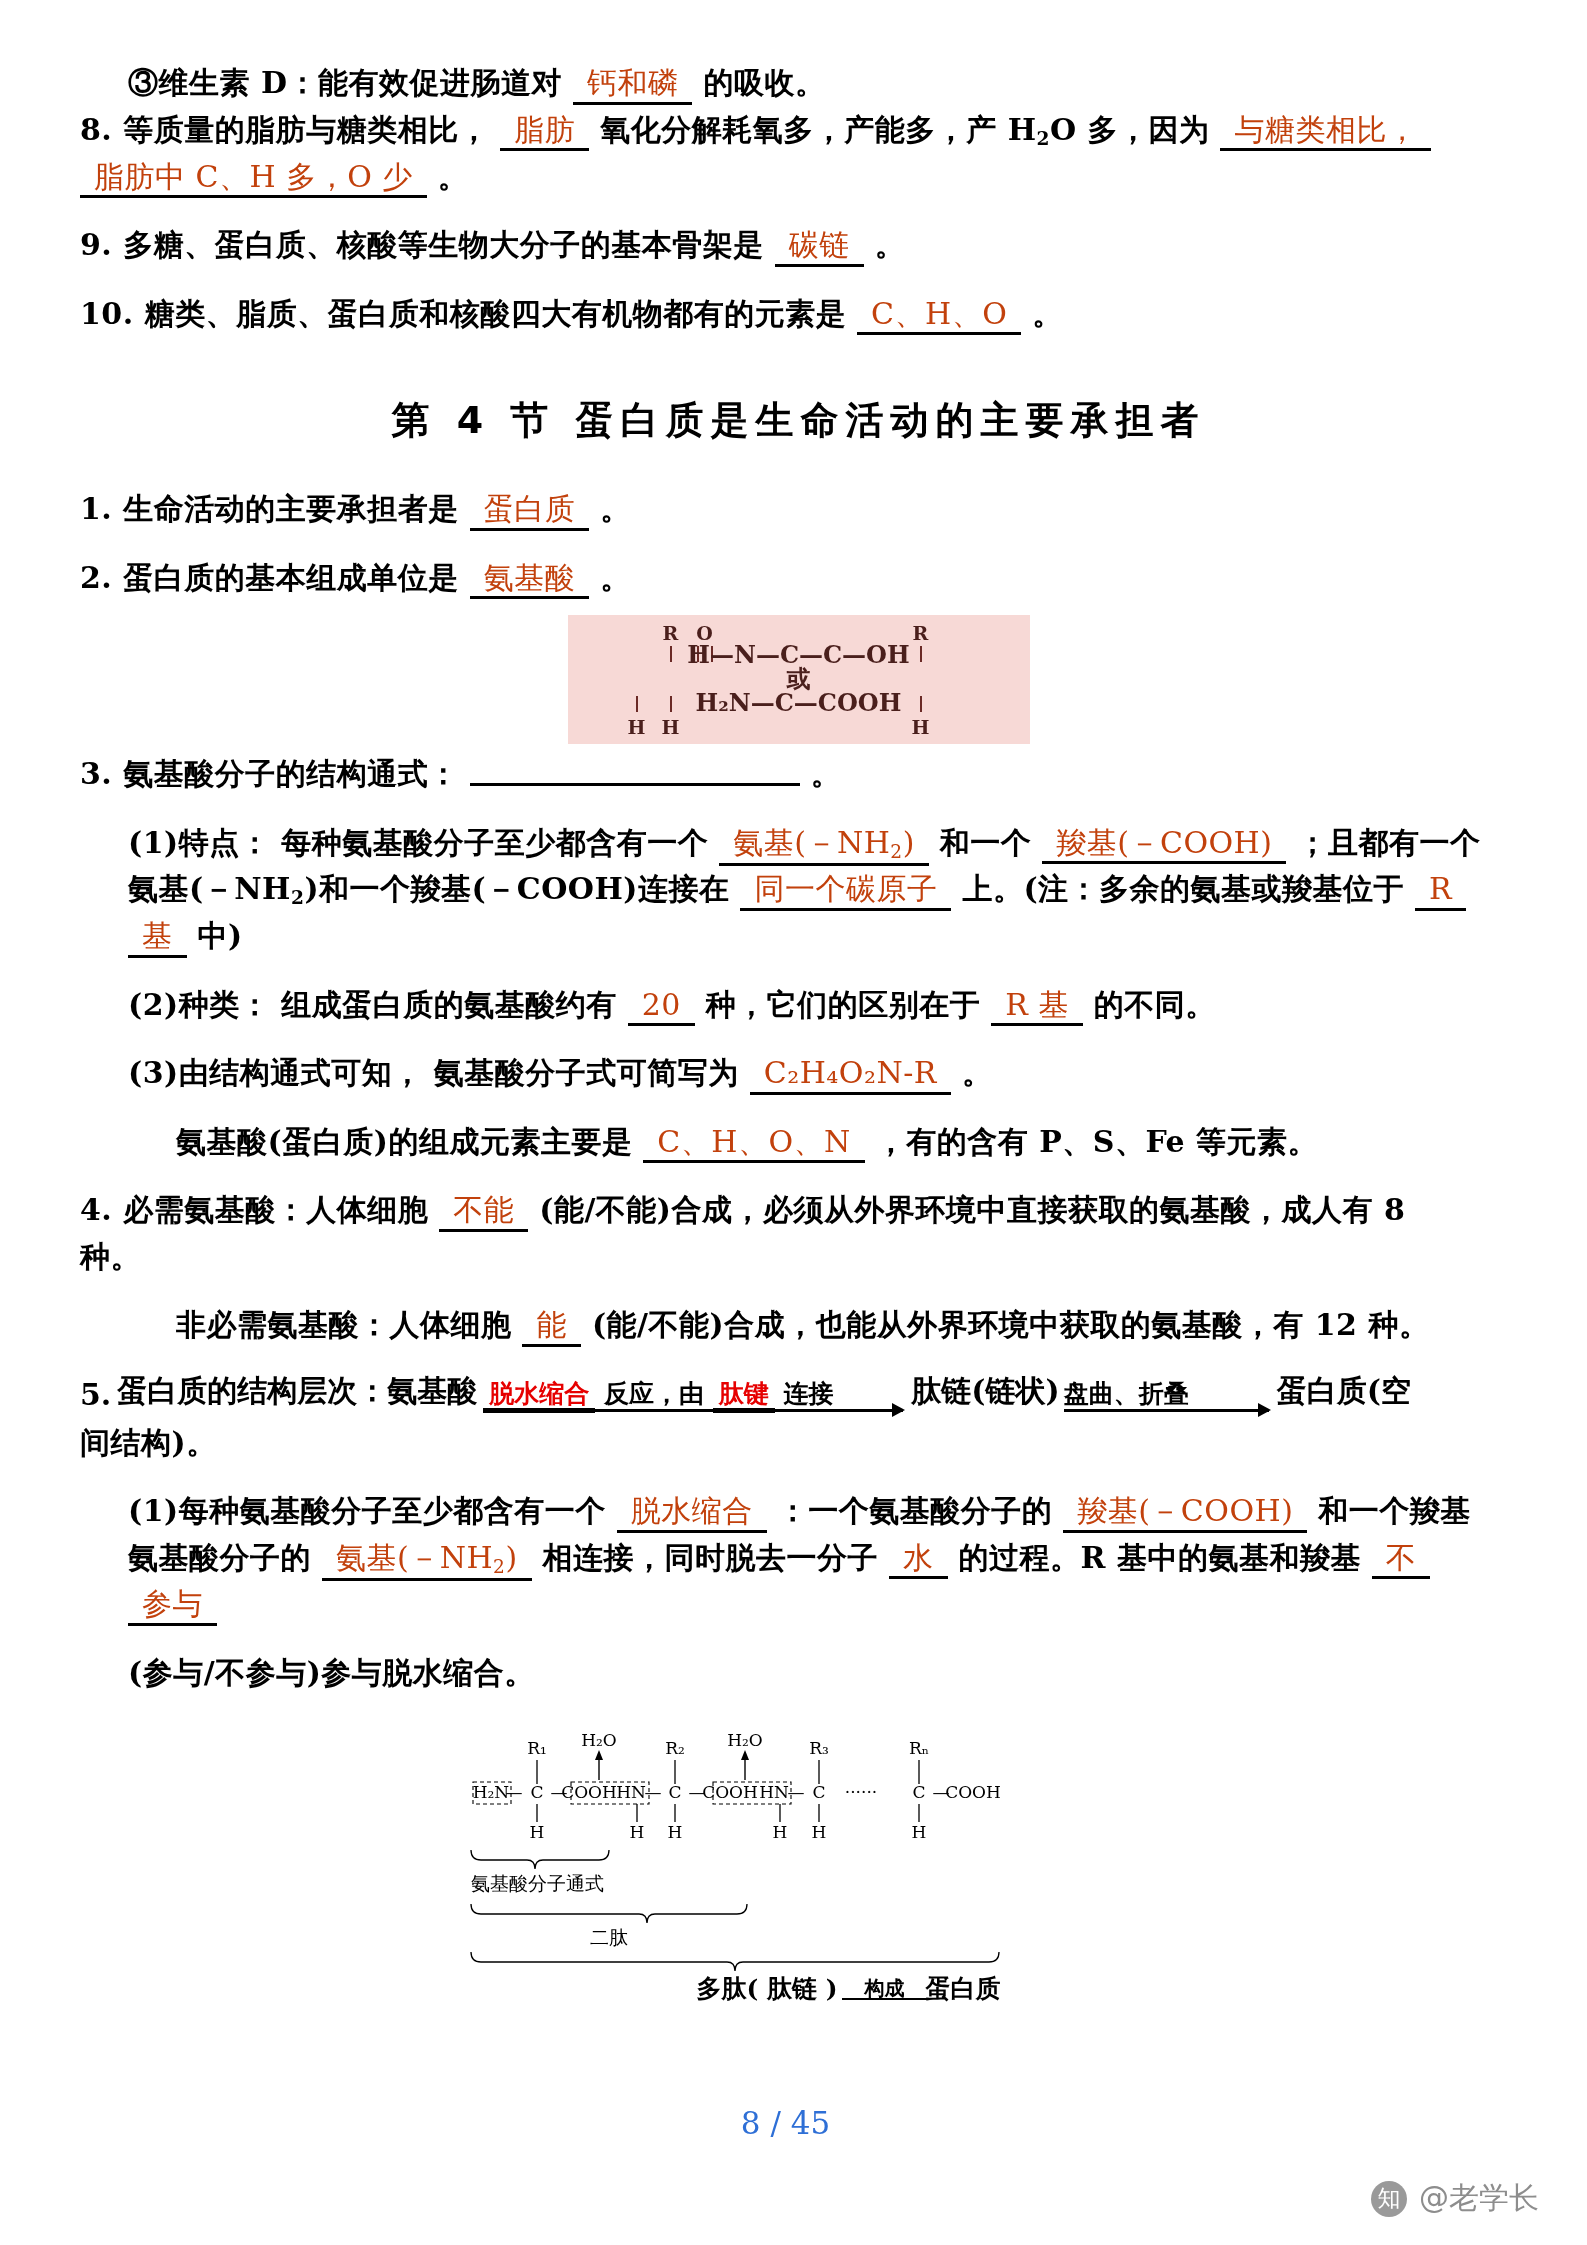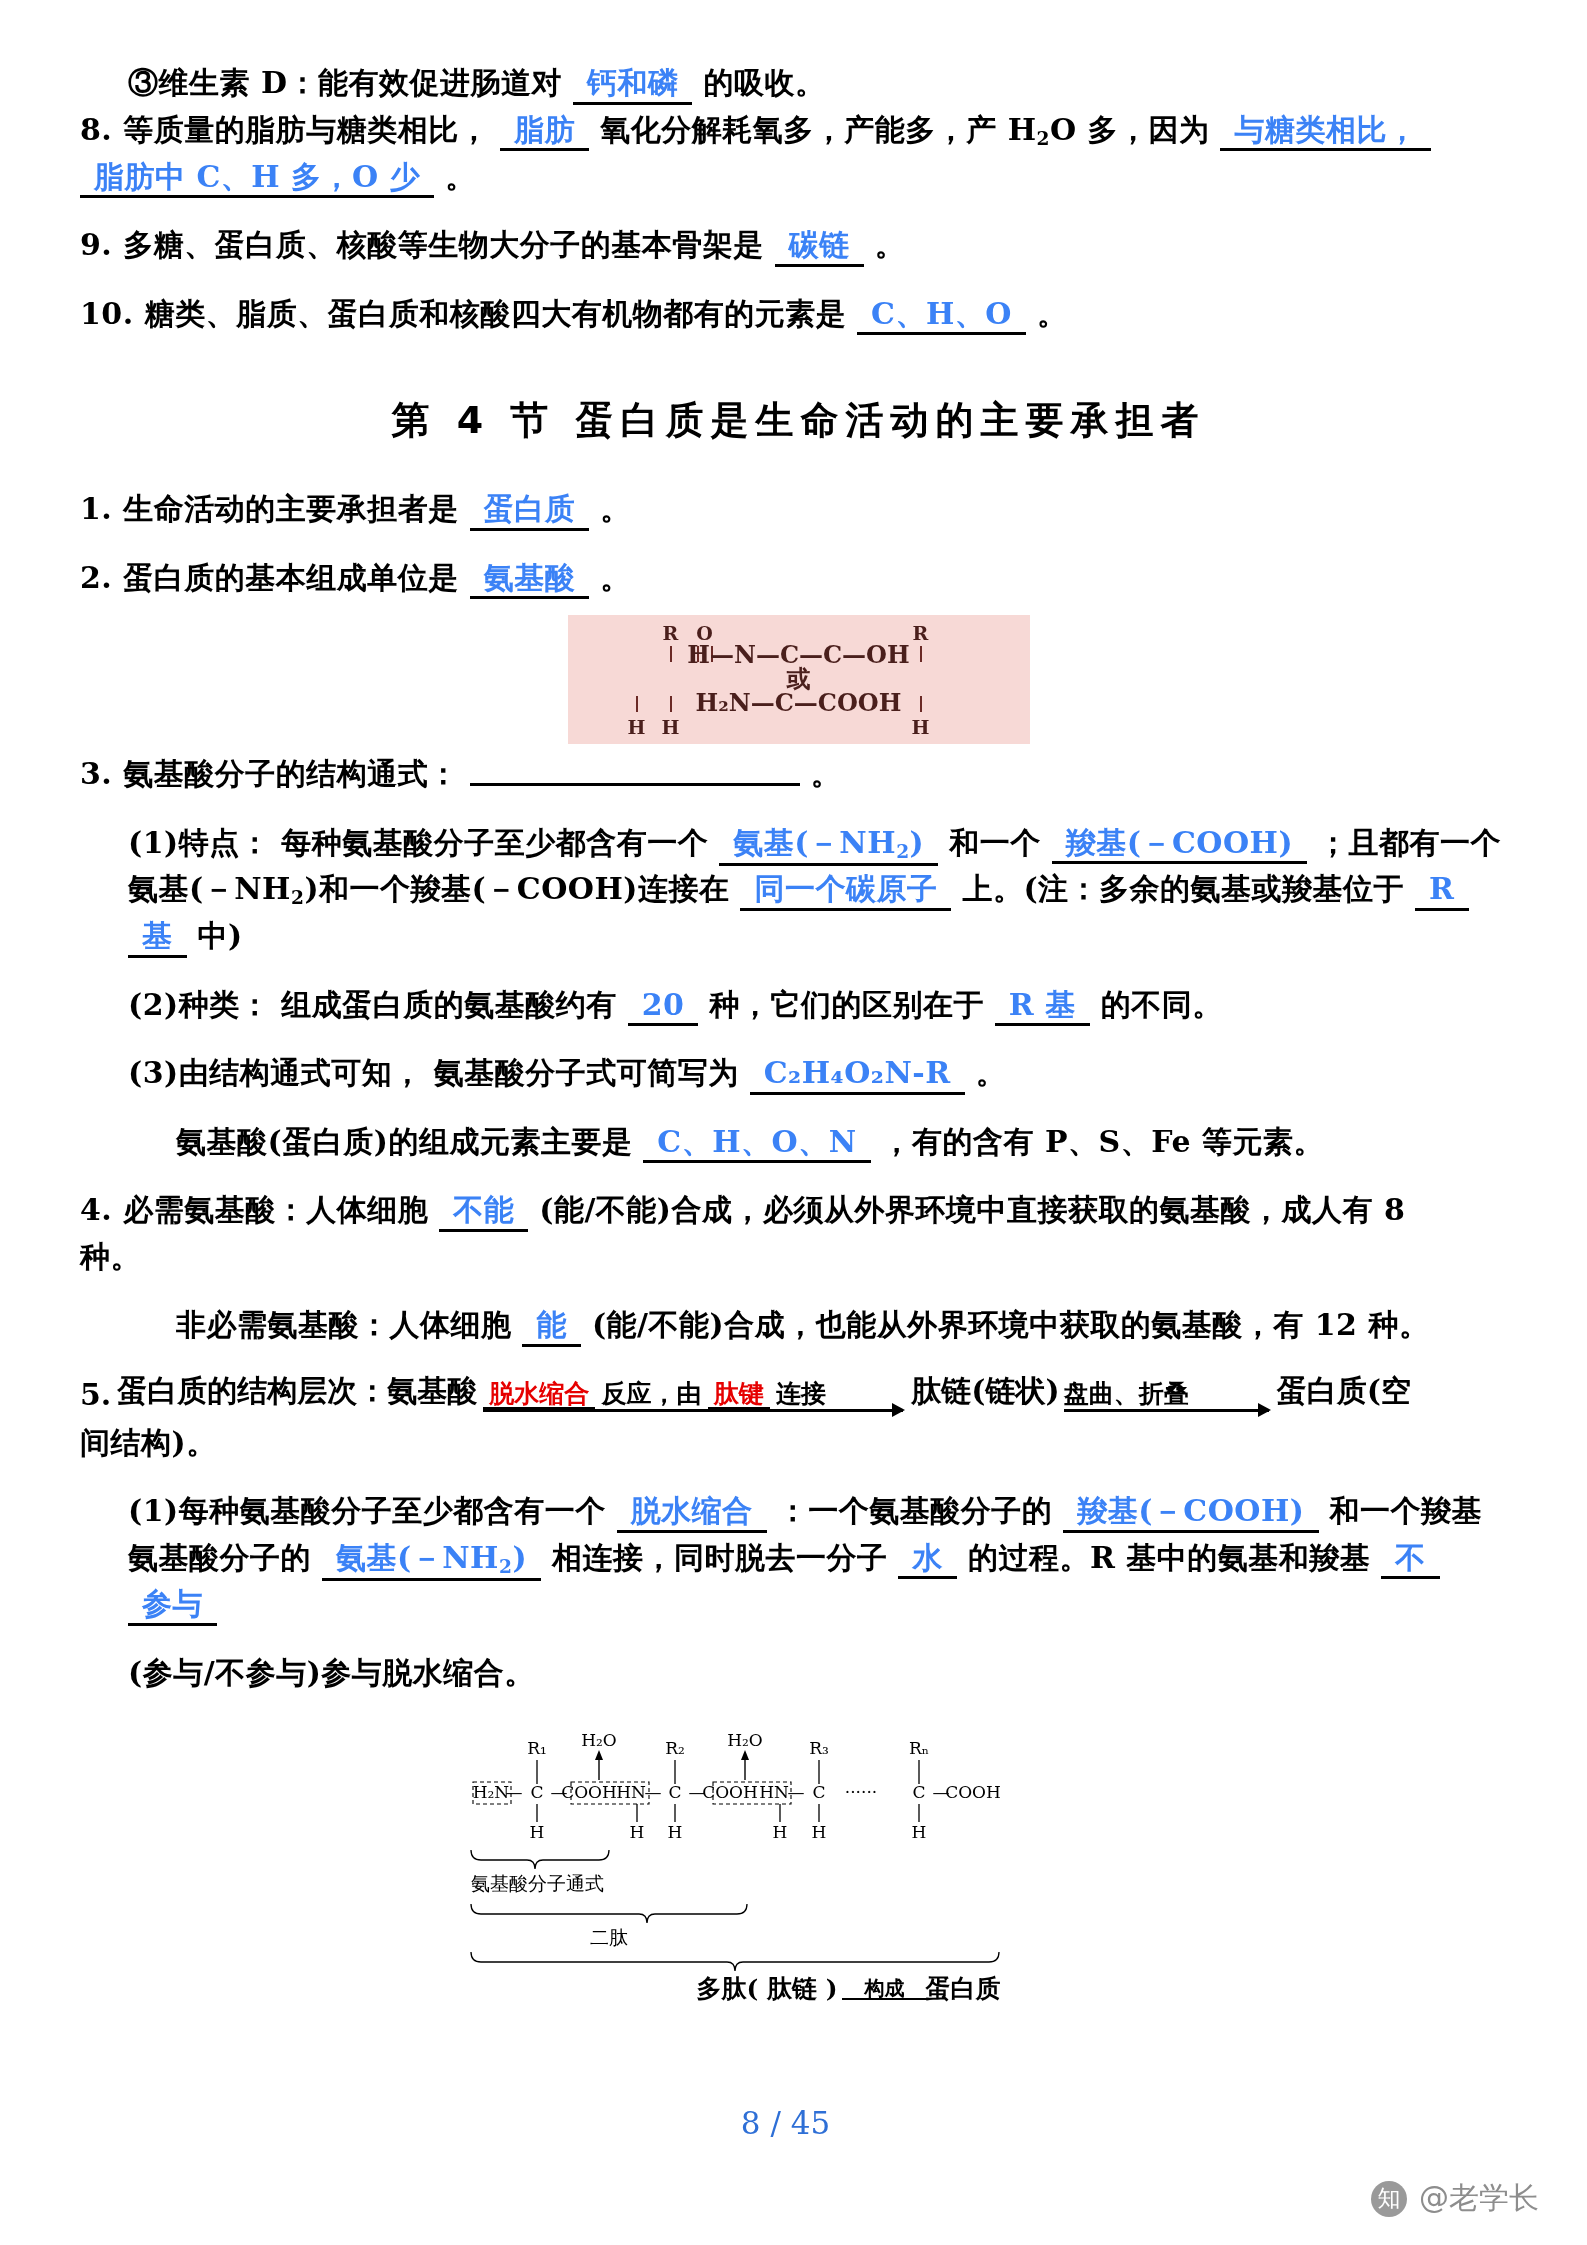--- a/index.html
+++ b/index.html
@@ -13,22 +13,22 @@
   }
   .page { position:relative; width:1587px; height:2245px; padding:0; box-sizing:border-box; }
   .content { padding:60px 70px 0 80px; }
 
   .line { font-size:30px; line-height:1.55; letter-spacing:0.5px; font-weight:bold; }
   .sub  { margin-left:48px; }
   .sub2 { margin-left:96px; }
 
   
   .ans {
-    color:#3b82f6;
-    font-weight:bold;
+    color:#c2410c;
+    font-weight:normal;
     border-bottom:3px solid #000;
     padding:0 14px 1px 14px;
     white-space:nowrap;
     display:inline-block;
     line-height:1.15;
   }
   .blank {
     display:inline-block;
     border-bottom:3px solid #000;
     min-width:330px;
@@ -64,21 +64,21 @@
   .fm-row { display:flex; align-items:flex-end; justify-content:center; height:22px; font-size:19px; }
   .fm-row.mid { height:28px; align-items:center; font-size:24px;flex-direction:column; }
   .fm-cell { width:34px; text-align:center; }
   .fm-cell.wide { width:54px; }
   .fm-cell.xwide { width:74px; }
   .bondv { display:inline-block; width:2px; height:16px; background:#6b2a26; }
   .bondv2 { display:inline-block; width:12px; height:16px; border-left:2px solid #6b2a26; border-right:2px solid #6b2a26; }
 
   
   .chain { display:flex; align-items:flex-end; flex-wrap:nowrap; font-size:30px; font-weight:bold; }
-  .arrow-seg { display:inline-block; position:relative; margin:0 2px 8px 2px;font-family:Liberation Serif, serif; }
+  .arrow-seg { display:inline-block; position:relative; margin:0 2px 8px 2px; }
   .arrow-top { font-size:25px; text-align:center; white-space:nowrap; line-height:1.1; padding-bottom:2px; }
   .arrow-top .r { color:#e60000; border-bottom:5px solid #000; padding:0 6px; }
   .arrow-line { position:relative; height:3px; background:#000; }
   .arrow-line:after {
     content:""; position:absolute; right:-2px; top:-6px;
     border-left:13px solid #000; border-top:7px solid transparent; border-bottom:7px solid transparent;
   }
 
   
   .pep { margin:22px auto 0 auto; width:100%; text-align:center; }

